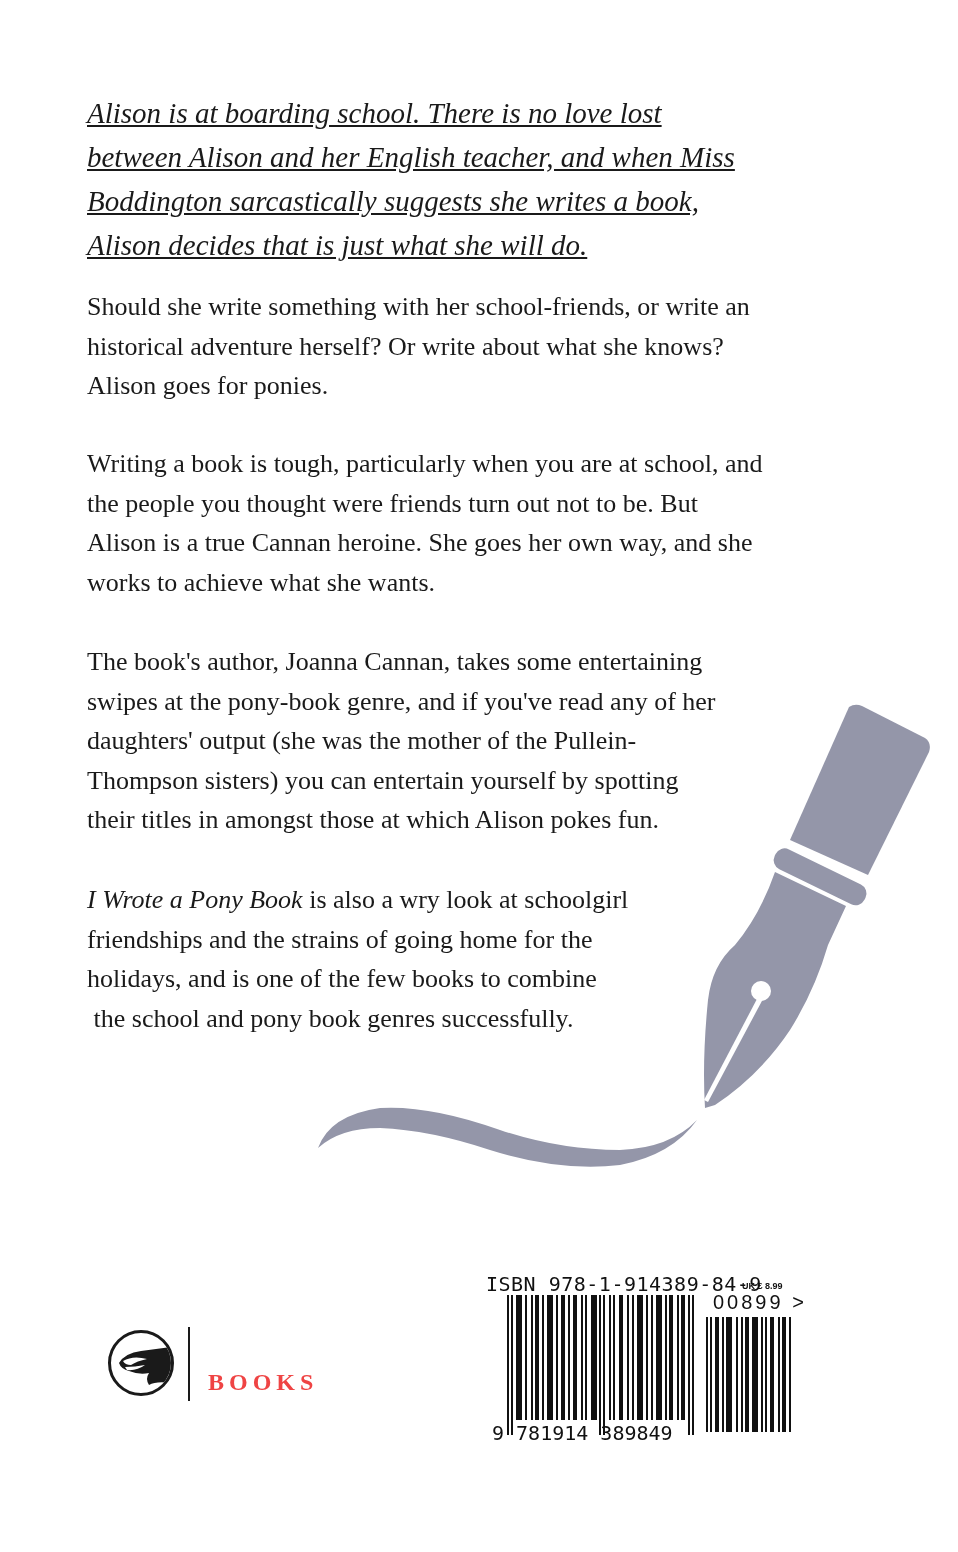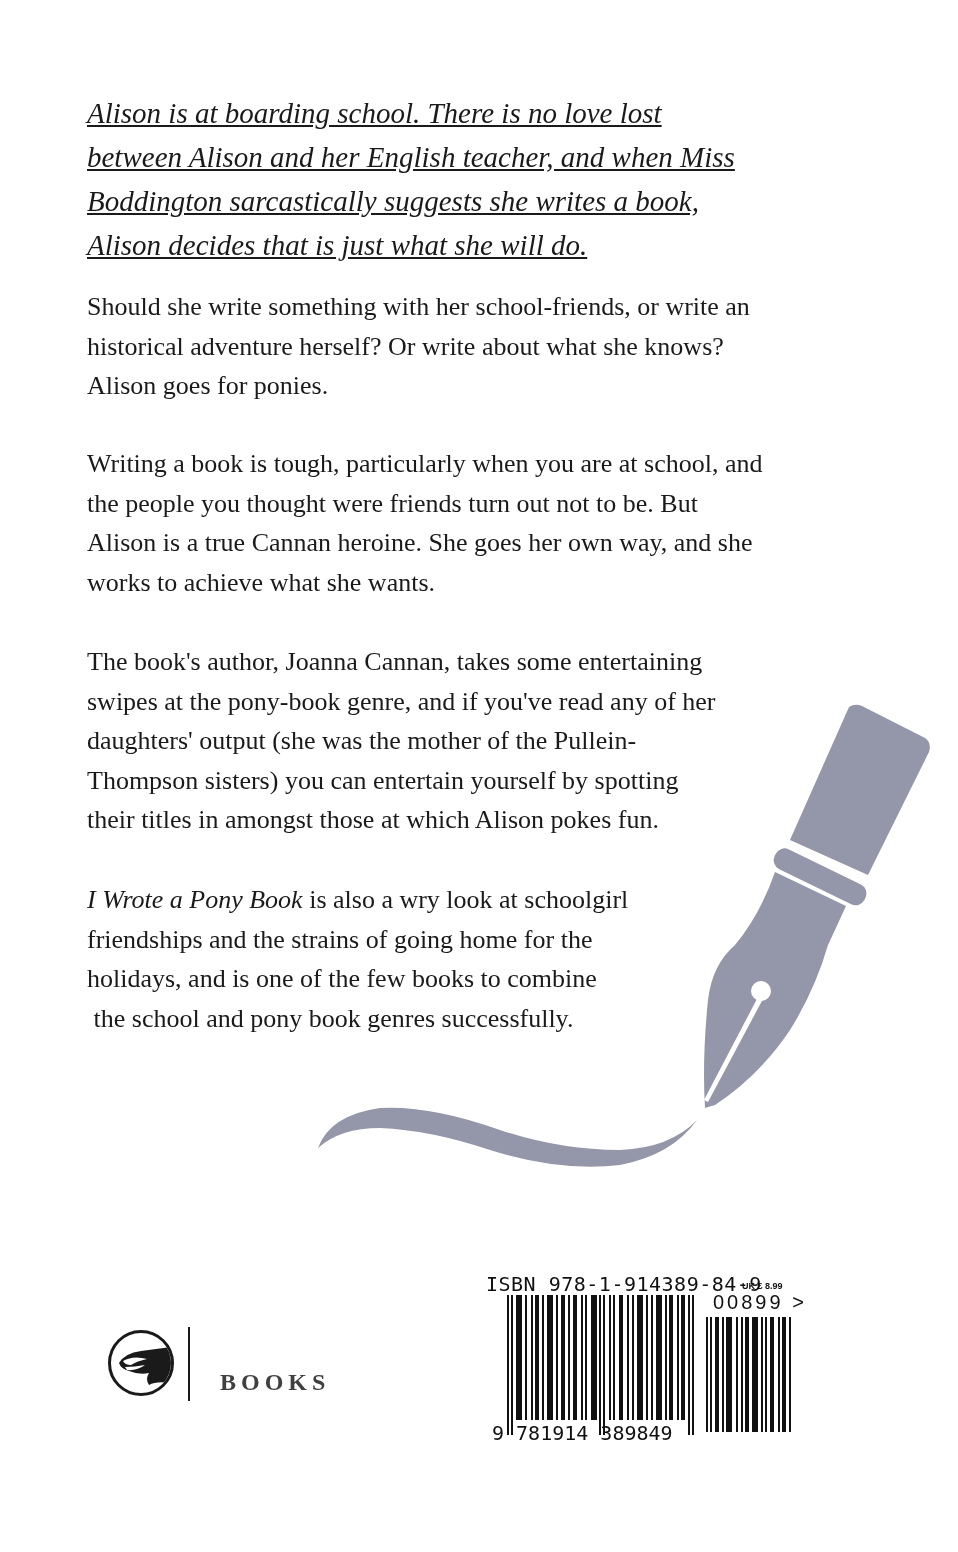--- a/index.html
+++ b/index.html
@@ -8,21 +8,21 @@
   .intro { top: 91px; font-style: italic; font-size: 29px; line-height: 44px; text-decoration: underline; }
   .p1 { top: 287px; }
   .p2 { top: 444px; }
   .p3 { top: 642px; }
   .p4 { top: 880px; }
   .pen { position: absolute; left: 0; top: 0; }
   .logo { position: absolute; left: 108px; top: 1325px; width: 290px; height: 78px; }
   .logo-circle { position: absolute; left: 0; top: 5px; width: 66px; height: 66px; border: 3px solid #1a1a1a; border-radius: 50%; box-sizing: border-box; overflow: hidden; }
   .logo-divider { position: absolute; left: 80px; top: 2px; width: 2px; height: 74px; background: #1a1a1a; }
   .logo-name { position: absolute; left: 88px; top: 4px; font-family: "Liberation Serif", serif; font-size: 37px; letter-spacing: -1px; color: #222; }
-  .logo-sub { position: absolute; left: 112px; top: 44px; font-family: "Liberation Serif", serif; font-size: 24px; font-weight: bold; letter-spacing: 5px; color: #404040; }
+  .logo-sub { position: absolute; left: 100px; top: 44px; font-family: "Liberation Serif", serif; font-size: 24px; font-weight: bold; letter-spacing: 5px; color: #ef4444; }
   .isbn-label { position: absolute; left: 486px; top: 1272px; font-family: "DejaVu Sans Mono", monospace; font-size: 20px; letter-spacing: 0.5px; color: #111; }
   .price-label { position: absolute; left: 742px; top: 1281px; font-family: "Liberation Sans", sans-serif; font-size: 9px; font-weight: bold; color: #111; }
   .price-code { position: absolute; left: 713px; top: 1291px; font-family: Liberation Sans, sans-serif; font-size: 20px; letter-spacing: 3px; color: #111; }
   .ean-digits { position: absolute; left: 492px; top: 1421px; font-family: "DejaVu Sans Mono", monospace; font-size: 20px; color: #111; }
   .bars { position: absolute; }
 </style>
 </head>
 <body>
 
 <svg class="pen" width="958" height="1552" viewBox="0 0 958 1552">

